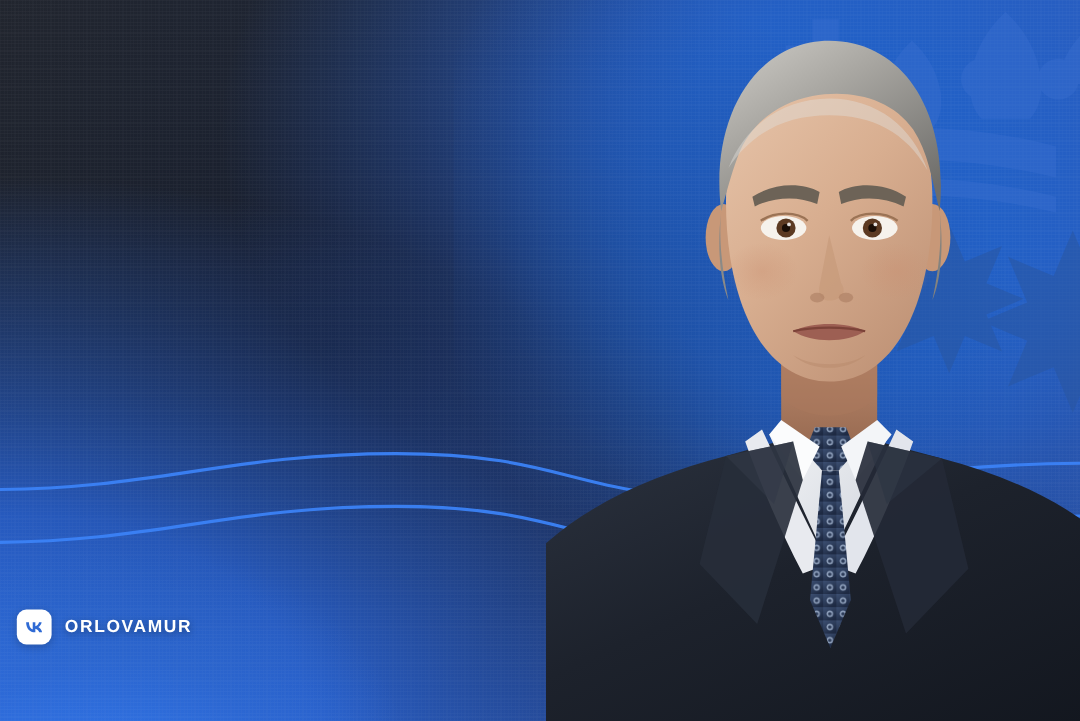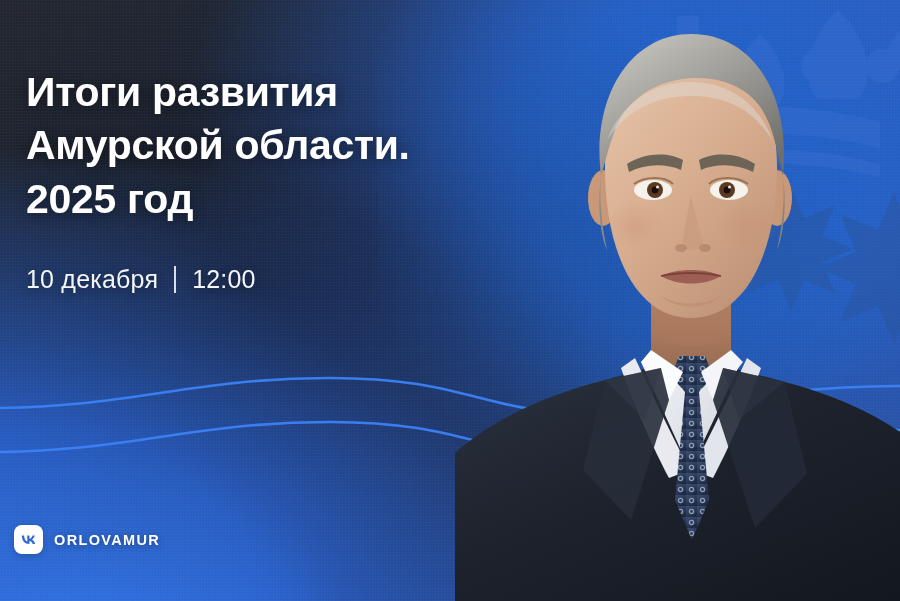--- a/index.html
+++ b/index.html
@@ -91,21 +91,21 @@
   .sep {
     display:inline-block;
     width:2px; height:27px;
     background:#e9eef8;
     opacity:.92;
   }
 
   
   .socials {
     position:absolute;
-    left:14px; bottom:47px;
+    left:14px; bottom:64px;
     display:flex; gap:37px;
     z-index:6;
   }
   .social { display:flex; align-items:center; gap:11px; }
   .sicon {
     width:29px; height:29px;
     border-radius:8px;
     background:#ffffff;
     display:flex; align-items:center; justify-content:center;
     box-shadow:0 2px 7px rgba(0,0,0,.20);
@@ -264,31 +264,20 @@
       <ellipse cx="180" cy="226" rx="30" ry="24" fill="url(#cheekG)"></ellipse>
       <ellipse cx="292" cy="226" rx="30" ry="24" fill="url(#cheekG)"></ellipse>
 
       <path d="M206 276 C 222 268 250 268 266 276 C 250 286 222 286 206 276 Z" fill="#9d5f53"></path>
       <path d="M206 276 C 222 272 250 272 266 276" fill="none" stroke="#7b4238" stroke-width="1.8"></path>
 
       <path d="M206 296 C 222 306 250 306 266 296 C 250 310 222 310 206 296 Z" fill="#b78a6c" opacity="0.5"></path>
     </svg>
   </div>
 
-  <div class="content">
-    <div class="headline">Итоги развития
-Амурской области.
-2025 год</div>
-
-    <div class="datetime">
-      <span>10 декабря</span>
-      <span class="sep"></span>
-      <span>12:00</span>
-    </div>
-  </div>
 
   <div class="socials">
 
     <div class="social">
       <span class="sicon">
         <svg width="21" height="21" viewBox="0 0 24 24" xmlns="http://www.w3.org/2000/svg">
           <path fill="#2f6ad4" d="M12.9 17.1c-5.2 0-8.5-3.7-8.6-9.7h2.7c.1 4.5 2.1 6.4 3.6 6.8V7.4h2.5v3.8c1.5-.2 3-1.9 3.5-3.8h2.5c-.4 2.3-2 4-3.2 4.7 1.2.6 3 2.1 3.7 4.9h-2.8c-.6-1.8-2-3.2-3.7-3.4v3.5z"></path>
         </svg>
       </span>
       <span class="slabel">ORLOVAMUR</span>

